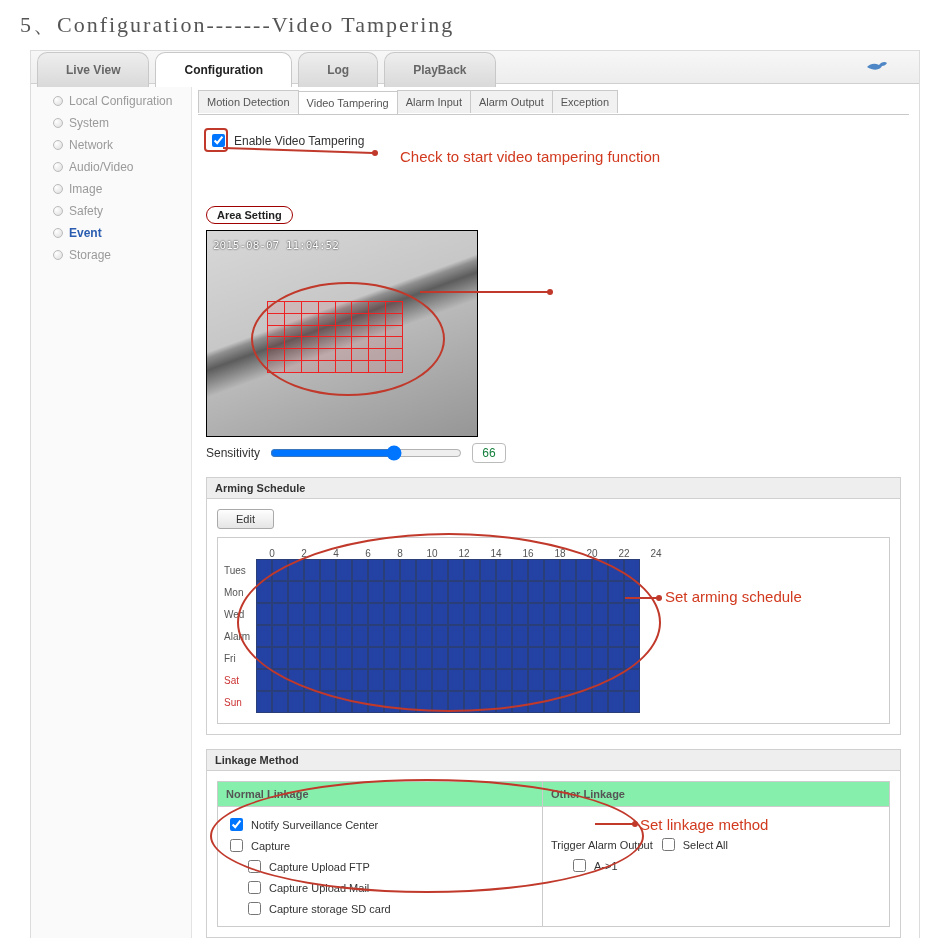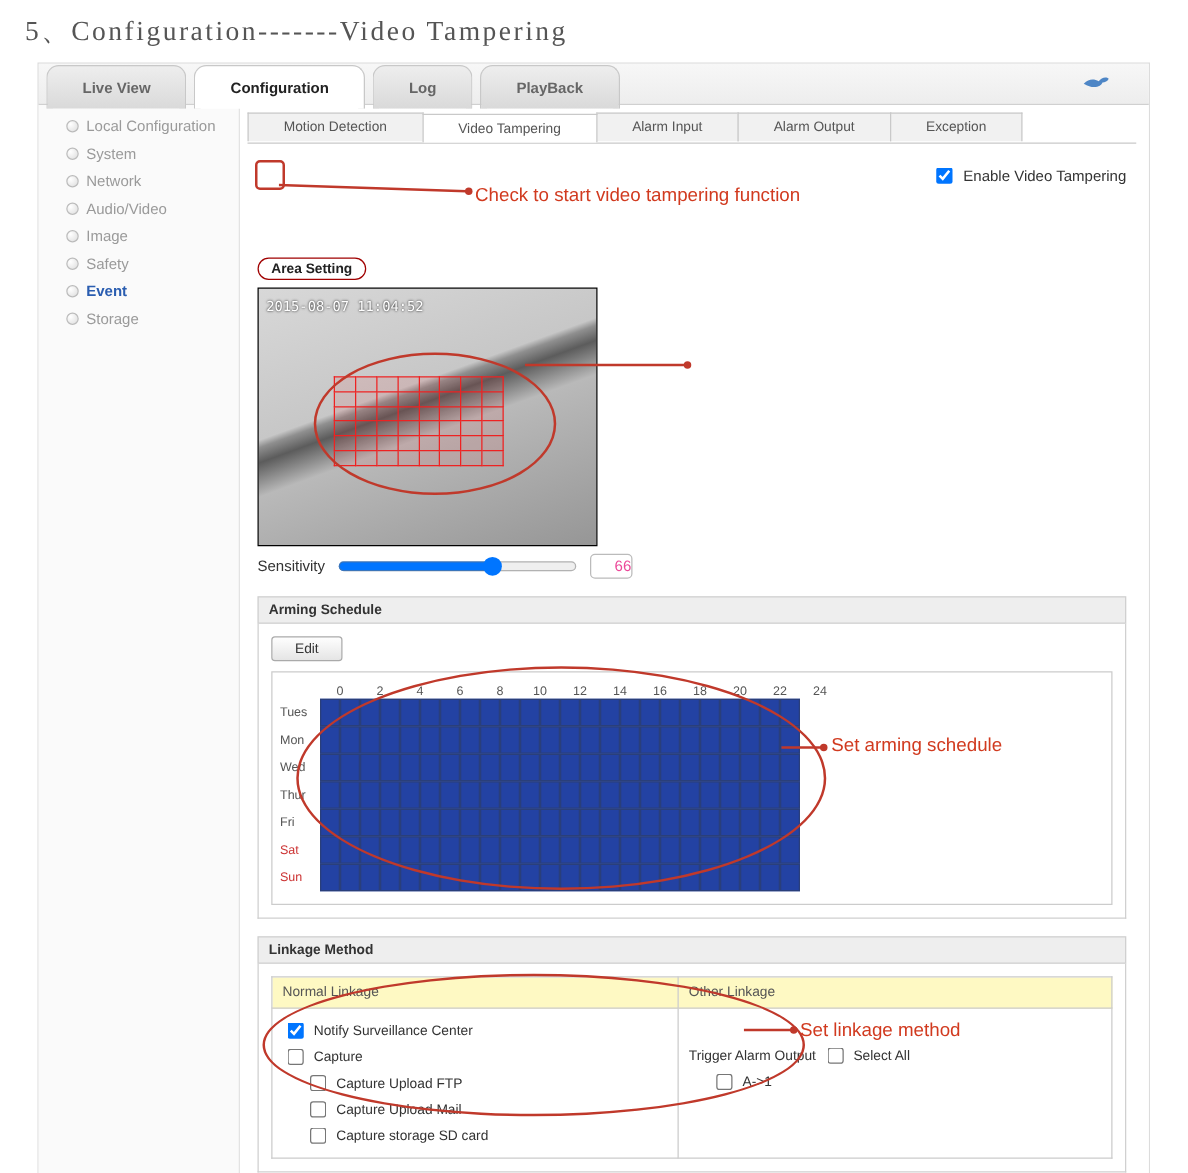--- a/index.html
+++ b/index.html
@@ -15,53 +15,53 @@
   .app-body{display:flex;background:#fff;}
   .sidebar{width:160px;border-right:1px solid #e3e3e3;background:#fafafa;padding:6px 0 20px 0;}
   .sidebar-title{color:#7a7a7a;font-size:11px;padding:6px 8px 6px 10px;border-bottom:1px solid #e6e6e6;}
   .wrench{width:11px;height:11px;display:inline-block;vertical-align:middle;margin-right:4px;}
   .side-item{display:flex;align-items:center;gap:6px;padding:4px 0 4px 22px;color:#9a9a9a;cursor:pointer;}
   .side-item .dot{width:8px;height:8px;border:1px solid #bbb;border-radius:50%;background:radial-gradient(circle at 30% 30%,#fff,#ddd);}
   .side-item.active{color:#2a5db0;font-weight:bold;}
   .content{flex:1;padding:6px 10px 10px 6px;position:relative;}
   
   .sub-tabs{border-bottom:1px solid #c9c9c9;height:24px;}
-  .sub-tab{display:inline-block;height:22px;line-height:22px;padding:0 28px;border:1px solid #c9c9c9;border-bottom:none;background:#f1f1f1;color:#555;margin-right:-1px;cursor:pointer;font-size:11px;}
+  .sub-tab{display:inline-block;height:22px;line-height:22px;padding:0 8px;border:1px solid #c9c9c9;border-bottom:none;background:#f1f1f1;color:#555;margin-right:-1px;cursor:pointer;font-size:11px;}
   .sub-tab.active{background:#fff;position:relative;top:1px;}
   .panel{padding:10px 8px;}
   .check-row{display:flex;align-items:center;gap:6px;margin:6px 0 8px 2px;}
   .chk{width:13px;height:13px;cursor:pointer;}
   .field-title{border:1px solid #a00000;border-radius:10px;padding:2px 10px;display:inline-block;font-weight:bold;font-size:11px;color:#222;margin-top:48px;}
   
   .video{position:relative;width:270px;height:205px;margin-top:6px;border:1px solid #000;background:linear-gradient(160deg,#d8d8d8 0%,#c7c7c7 40%,#8f8f8f 42%,#5c5c5c 46%,#b9b9b9 55%,#969696 100%);overflow:hidden;}
   .ts{position:absolute;top:8px;left:6px;color:#fff;font-family:monospace;font-size:11px;text-shadow:0 0 2px #000;}
   .grid-area{position:absolute;top:70px;left:60px;width:136px;height:72px;}
   .grid-area table{border-collapse:collapse;width:100%;height:100%;}
   .grid-area td{border:1px solid #e22;background:rgba(255,0,0,0.08);}
   .sens-row{display:flex;align-items:center;gap:8px;margin-top:6px;width:300px;}
   .slider{flex:1;}
-  .sens-val{width:32px;height:18px;border:1px solid #bbb;text-align:right;line-height:18px;color:#ec4899;border-radius:4px;}
+  .sens-val{width:32px;height:18px;border:1px solid #bbb;text-align:center;line-height:18px;color:#15803d;border-radius:4px;}
   
   .section{margin-top:14px;}
   .sec-head{background:#eee;border:1px solid #d0d0d0;padding:4px 8px;font-weight:bold;font-size:11px;}
   .sec-body{border:1px solid #d0d0d0;border-top:none;padding:10px;}
   .btn{display:inline-block;padding:3px 18px;border:1px solid #aaa;background:linear-gradient(#fefefe,#e5e5e5);border-radius:3px;cursor:pointer;font-size:11px;}
   
   .sched-wrap{border:1px solid #ccc;padding:10px 10px 10px 6px;margin-top:8px;background:#fff;}
   .hours-row{display:flex;margin-left:32px;}
   .hours-row span{width:32px;text-align:center;font-size:10px;color:#555;}
   .day-row{display:flex;align-items:stretch;height:22px;}
   .day-label{width:32px;font-size:10px;color:#555;display:flex;align-items:center;}
   .day-label.weekend{color:#c33;}
   .hour-cells{display:flex;flex:0 0 auto;}
   .hour-cell{width:16px;border:1px solid #2a3f7a;background:#2342a3;box-sizing:border-box;}
   
   .link-table{width:100%;border-collapse:collapse;}
   .link-table th,.link-table td{border:1px solid #ccc;padding:6px 8px;vertical-align:top;font-size:11px;text-align:left;}
-  .link-table th{background:#fef9c3;font-weight:normal;color:#555;}
+  .link-table th{background:#86efac;font-weight:bold;color:#555;}
   .link-opt{display:flex;align-items:center;gap:5px;margin:2px 0 2px 0;}
   .link-opt.sub{margin-left:18px;}
   .save-row{display:flex;justify-content:flex-end;padding:10px 12px;}
   
   .ann{position:absolute;color:#d13a1f;font-family:Arial;font-size:15px;pointer-events:none;}
   .red-ellipse{position:absolute;border:2px solid #c0392b;border-radius:50%;pointer-events:none;}
   .red-circle-sm{position:absolute;border:2px solid #c0392b;border-radius:4px;pointer-events:none;}
 </style>
 </head>
 <body>
@@ -116,21 +116,21 @@
               <span class="dot"></span>
               <span>Storage</span>
             </div>
           </div>
       </div>
 
       <div class="content">
         <div class="sub-tabs" id="sub-tabs"><span class="sub-tab">Motion Detection</span><span class="sub-tab active">Video Tampering</span><span class="sub-tab">Alarm Input</span><span class="sub-tab">Alarm Output</span><span class="sub-tab">Exception</span></div>
 
         <div class="panel">
-          <div class="check-row" style="position:relative;justify-content:flex-end;">
+          <div class="check-row" style="position:relative;">
             <span class="red-circle-sm" style="left:-4px;top:-3px;width:20px;height:20px;"></span>
             <input type="checkbox" class="chk" id="enable-chk" checked="" style="">
             <span>Enable Video Tampering</span>
           </div>
 
           <span class="field-title">Area Setting</span>
 
           <div style="position:relative;">
             <div class="video">
               <span class="ts">2015-08-07 11:04:52</span>
@@ -314,21 +314,21 @@
                         <div class="hour-cell"></div>
                         <div class="hour-cell"></div>
                         <div class="hour-cell"></div>
                         <div class="hour-cell"></div>
                         <div class="hour-cell"></div>
                         <div class="hour-cell"></div>
                         <div class="hour-cell"></div>
                       </div>
                     </div>
                     <div class="day-row">
-                      <div class="day-label">Thur</div>
+                      <div class="day-label">Alarm</div>
                       <div class="hour-cells">
                         <div class="hour-cell"></div>
                         <div class="hour-cell"></div>
                         <div class="hour-cell"></div>
                         <div class="hour-cell"></div>
                         <div class="hour-cell"></div>
                         <div class="hour-cell"></div>
                         <div class="hour-cell"></div>
                         <div class="hour-cell"></div>
                         <div class="hour-cell"></div>
@@ -495,21 +495,21 @@
           </div>
 
           <div class="save-row">
             <span class="btn">Save</span>
           </div>
         </div>
       </div>
     </div>
   </div>
 
-  <div class="ann" style="left:380px;top:148px;">Check to start video tampering function</div>
+  <div class="ann" style="left:400px;top:148px;">Check to start video tampering function</div>
   <svg class="ann" style="left:223px;top:140px;" width="160" height="20">
       <line x1="0" y1="8" x2="150" y2="13" stroke="#c0392b" stroke-width="2"></line>
       <circle cx="152" cy="13" r="3" fill="#c0392b"></circle>
     </svg>
 
   <svg class="ann" style="left:420px;top:284px;" width="140" height="20">
       <line x1="0" y1="8" x2="128" y2="8" stroke="#c0392b" stroke-width="2"></line>
       <circle cx="130" cy="8" r="3" fill="#c0392b"></circle>
     </svg>
 

